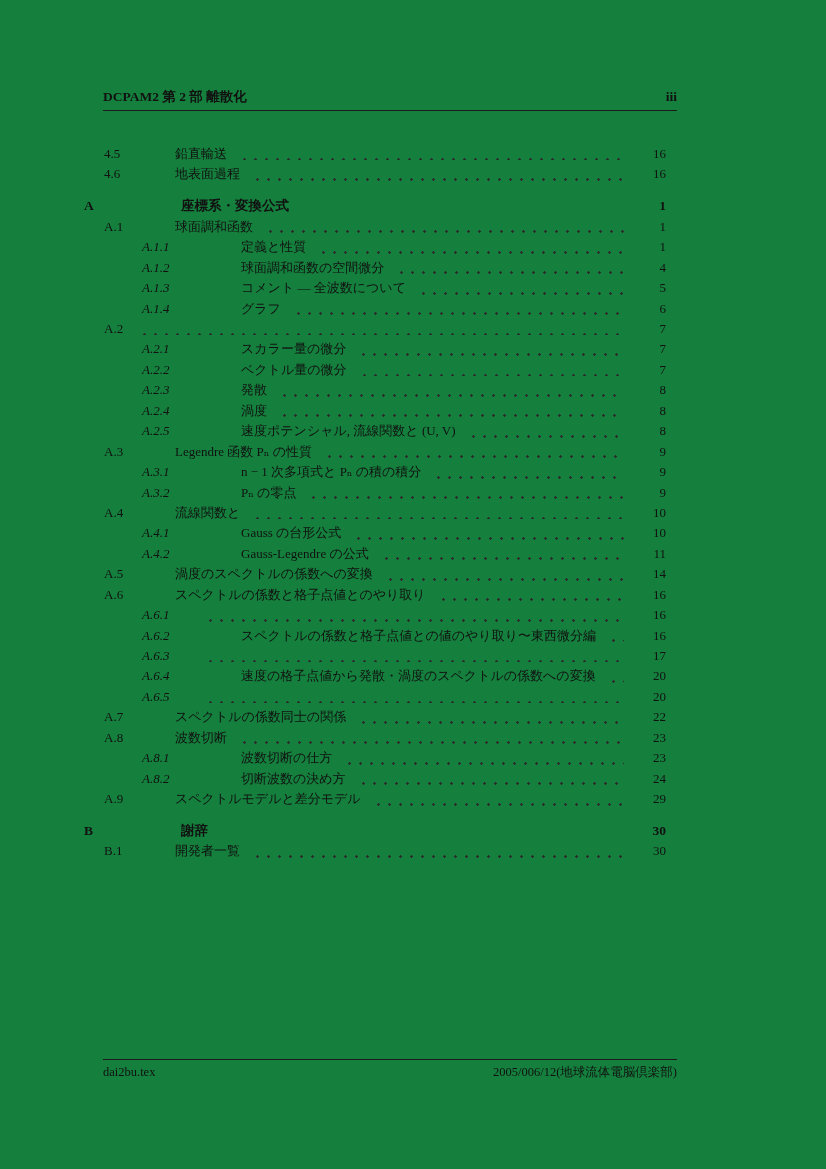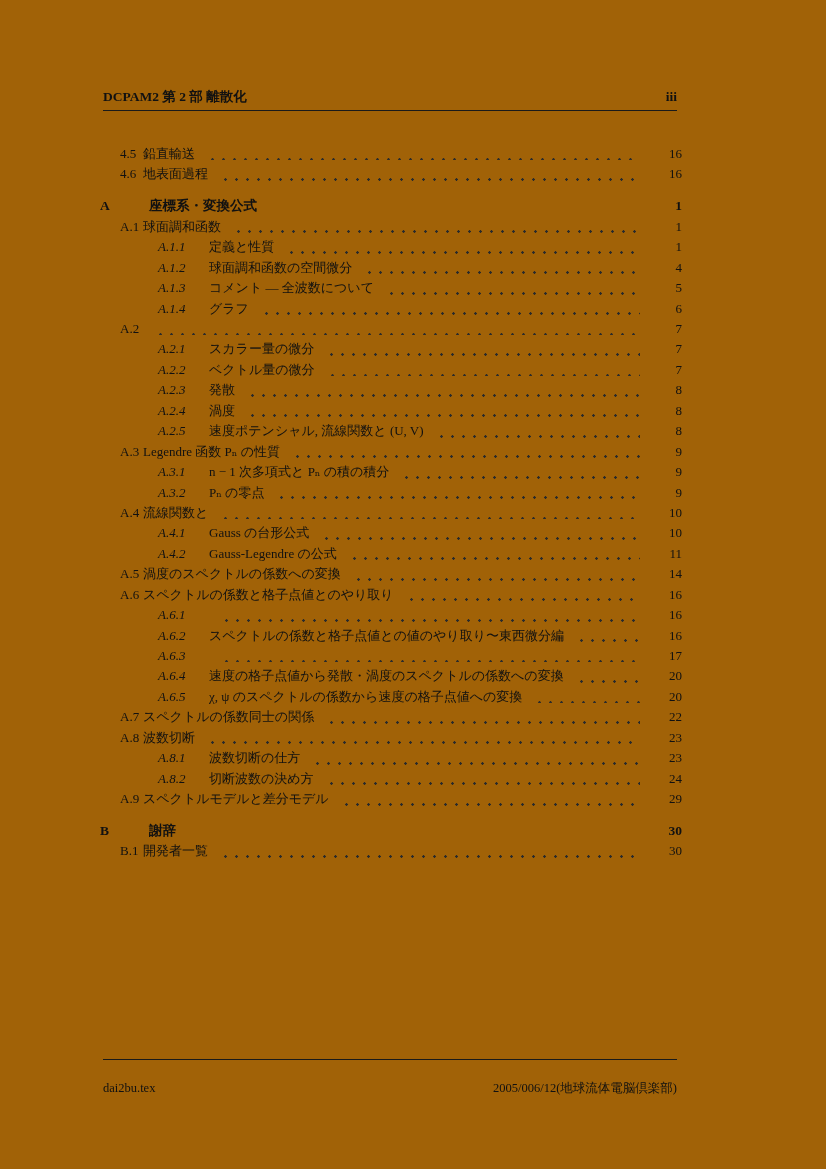--- a/index.html
+++ b/index.html
@@ -1,43 +1,43 @@
 <!DOCTYPE html>
 <html><head>
 <meta charset="utf-8">
 <style>
   html,body{margin:0;padding:0;background:#ffffff;}
   .page{
     position:relative;
     width:826px;height:1169px;
-    background:#a16207;
+    background:#15803d;
     color:#111111;
     font-family:"Liberation Serif","DejaVu Serif",serif;
     overflow:hidden;
   }
   
   .header{
     position:absolute;top:88px;left:103px;width:574px;
     display:flex;justify-content:space-between;align-items:baseline;
     font-weight:bold;font-size:13.5px;line-height:17px;
     border-bottom:1.4px solid #1a1a1a;
     padding-bottom:5px;
   }
   
   .toc{
-    position:absolute;top:144px;left:100px;width:582px;
+    position:absolute;top:144px;left:84px;width:582px;
   }
   .toc-row{
     display:flex;align-items:baseline;
     height:20.45px;
     font-size:13px;line-height:20.45px;
     white-space:nowrap;
   }
   .toc-row .num{flex:0 0 auto;}
-  .toc-row .title{flex:0 0 auto;}
+  .toc-row .title{flex:0 0 auto;margin-left:48px;}
   .toc-row .page{flex:0 0 auto;width:28px;text-align:right;}
   .leader{
     flex:1 1 auto;
     height:2.8px;
     align-self:flex-end;
     margin:0 14px 4px 9px;
     background-image:radial-gradient(circle closest-side,#2b2b2b 90%,rgba(0,0,0,0));
     background-size:11px 2.8px;
     background-repeat:repeat-x;
     background-position:3px 100%;
@@ -46,21 +46,21 @@
   .level-chapter{font-weight:bold;font-size:13.5px;margin-top:11.5px;}
   .level-chapter .num{width:49px;}
   .level-section{padding-left:20px;}
   .level-section .num{width:23px;}
   .level-subsection{padding-left:58px;}
   .level-subsection .num{width:51px;font-style:italic;}
   
   .footer{
     position:absolute;top:1059px;left:103px;width:574px;
     border-top:1.2px solid #1a1a1a;
-    padding-top:21px;
+    padding-top:5px;
     display:flex;justify-content:space-between;align-items:baseline;
     font-size:12.5px;line-height:15px;
   }
 </style>
 </head>
 <body>
 
 <div class="page">
 
   <div class="header">
@@ -217,21 +217,20 @@
       <span class="page">17</span>
     </div>
       <div class="toc-row level-subsection">
       <span class="num">A.6.4</span>
       <span class="title">速度の格子点値から発散・渦度のスペクトルの係数への変換</span>
       <span class="leader"></span>
       <span class="page">20</span>
     </div>
       <div class="toc-row level-subsection">
       <span class="num">A.6.5</span>
-      <span class="title">χ, ψ のスペクトルの係数から速度の格子点値への変換</span>
       <span class="leader"></span>
       <span class="page">20</span>
     </div>
       <div class="toc-row level-section">
       <span class="num">A.7</span>
       <span class="title">スペクトルの係数同士の関係</span>
       <span class="leader"></span>
       <span class="page">22</span>
     </div>
       <div class="toc-row level-section">

